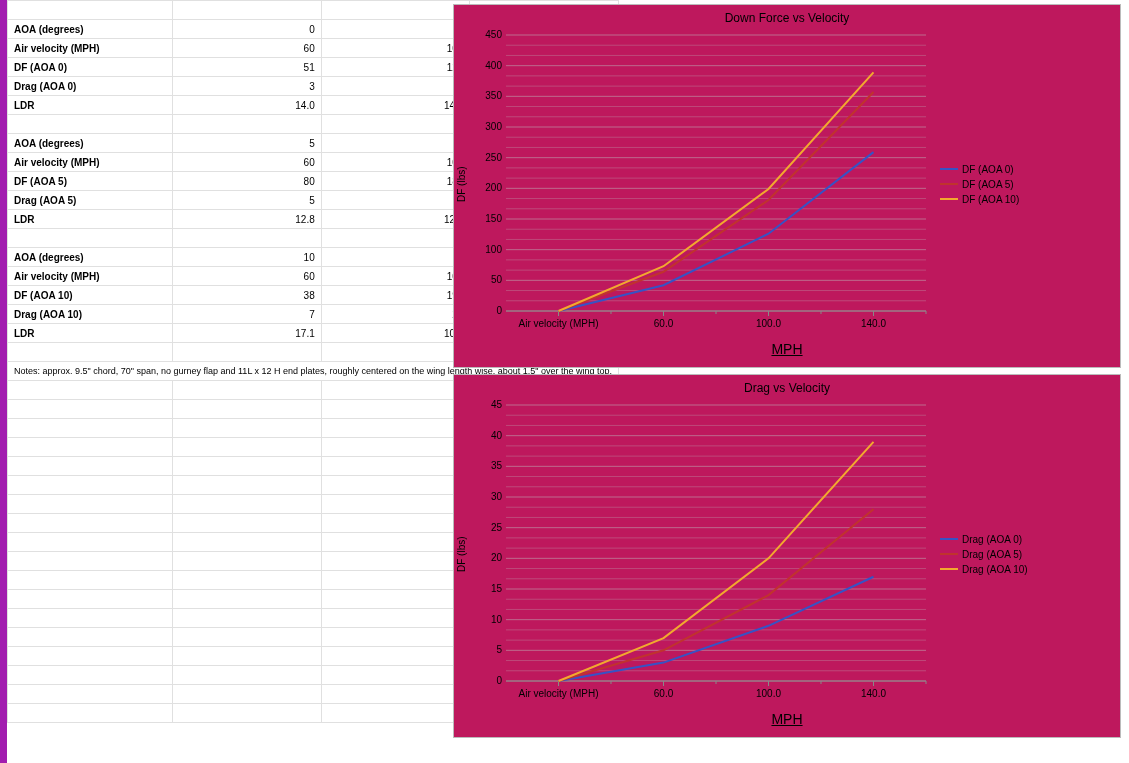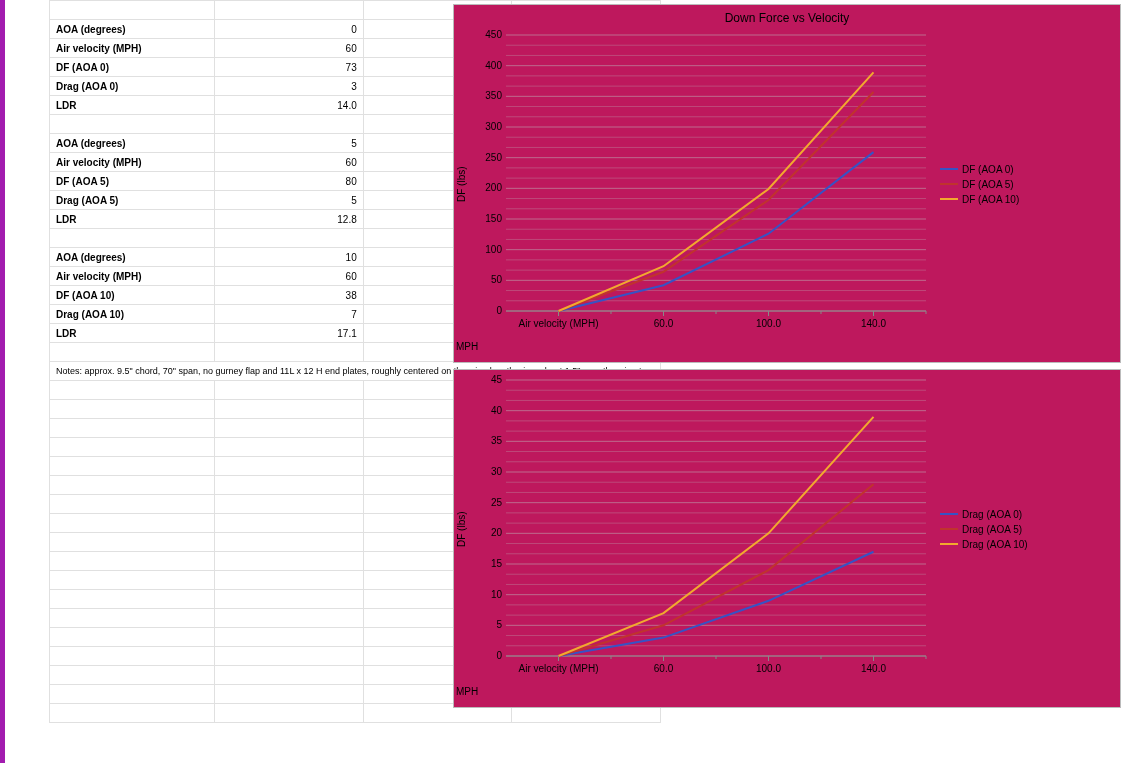--- a/index.html
+++ b/index.html
@@ -10,22 +10,21 @@
     background: #fff;
     color: #000;
   }
   .sheet {
     display: flex;
     width: 1129px;
     height: 763px;
   }
   .left-col {
     width: 445px;
-    border-left: 5px solid #a21caf;
-    padding-left: 44px;
+    border-left: 7px solid #a21caf;
   }
   .right-col {
     flex: 1;
     padding: 4px 8px;
   }
   table.grid {
     border-collapse: collapse;
     width: 100%;
   }
   table.grid td {
@@ -64,21 +63,21 @@
     width: 130px;
     display: flex;
     flex-direction: column;
     justify-content: center;
     gap: 4px;
     padding-left: 8px;
     font-size: 10px;
   }
   .leg-item { display: flex; align-items: center; gap: 4px; }
   .leg-line { width: 18px; height: 2px; }
-  .xlabel-row { text-align: left; font-size: 10px; padding: 2px 0; }
+  .xlabel-row { text-align: center; font-size: 14px; padding: 2px 0; text-decoration: underline; }
   svg { display: block; }
   .grid-line { stroke: #bdbdbd; stroke-width: 0.5; }
   .tick-text { font-size: 10px; fill: #000; }
   .axis-line { stroke: #888; stroke-width: 1; }
 </style>
 </head>
 <body>
 
 <div class="sheet">
 
@@ -98,21 +97,21 @@
             <td class="v3">0</td>
           </tr>
           <tr>
             <td class="lbl">Air velocity (MPH)</td>
             <td class="v1">60</td>
             <td class="v2">100</td>
             <td class="v3">140</td>
           </tr>
           <tr>
             <td class="lbl">DF (AOA 0)</td>
-            <td class="v1">73</td>
+            <td class="v1">51</td>
             <td class="v2">126</td>
             <td class="v3">259</td>
           </tr>
           <tr>
             <td class="lbl">Drag (AOA 0)</td>
             <td class="v1">3</td>
             <td class="v2">9</td>
             <td class="v3">17</td>
           </tr>
           <tr>
@@ -388,20 +387,21 @@
           <div class="leg-item">
               <span class="leg-line" style="background:#f2a92e"></span>
               <span>DF (AOA 10)</span>
             </div>
         </div>
       </div>
       <div class="xlabel-row">MPH</div>
     </div>
 
     <div class="chart-box">
+      <div class="chart-title">Drag vs Velocity</div>
       <div class="chart-body">
         <div class="ylabel">DF (lbs)</div>
         <svg id="svg2" width="460" height="310">
             <line class="grid-line" x1="34" y1="282" x2="454" y2="282"></line>
             <line class="grid-line" style="stroke-width:0.3" x1="34" y1="271.77777777777777" x2="454" y2="271.77777777777777"></line>
             <line class="grid-line" style="stroke-width:0.3" x1="34" y1="261.55555555555554" x2="454" y2="261.55555555555554"></line>
             <text class="tick-text" x="30" y="285" text-anchor="end">0</text>
             <line class="grid-line" x1="34" y1="251.33333333333334" x2="454" y2="251.33333333333334"></line>
             <line class="grid-line" style="stroke-width:0.3" x1="34" y1="241.11111111111111" x2="454" y2="241.11111111111111"></line>
             <line class="grid-line" style="stroke-width:0.3" x1="34" y1="230.88888888888889" x2="454" y2="230.88888888888889"></line>

